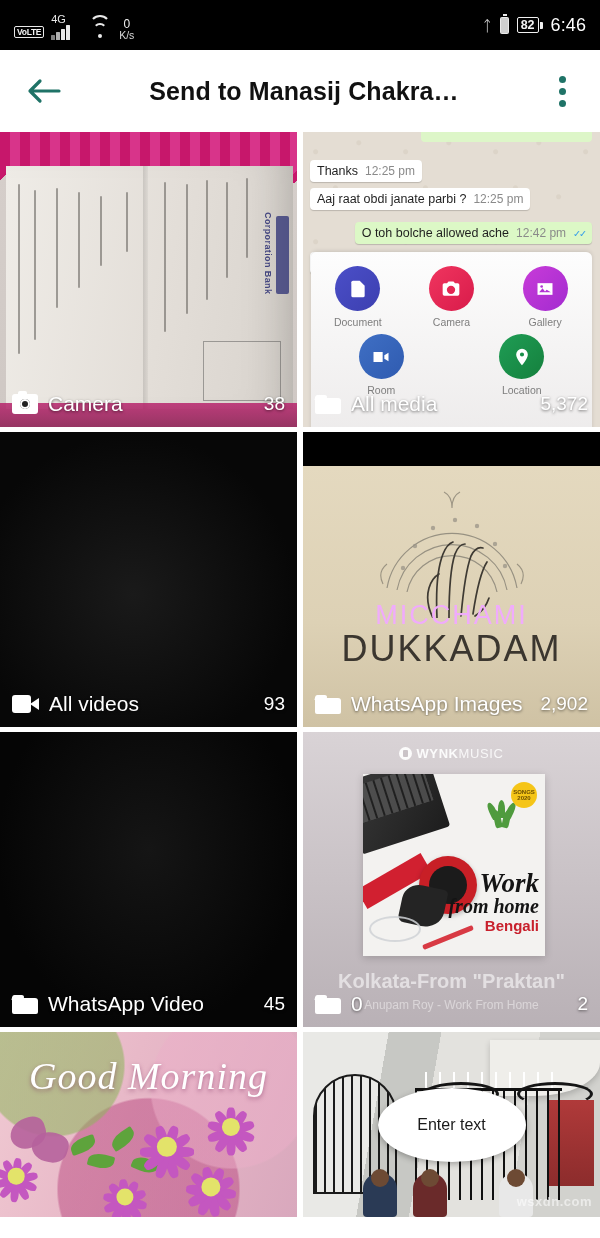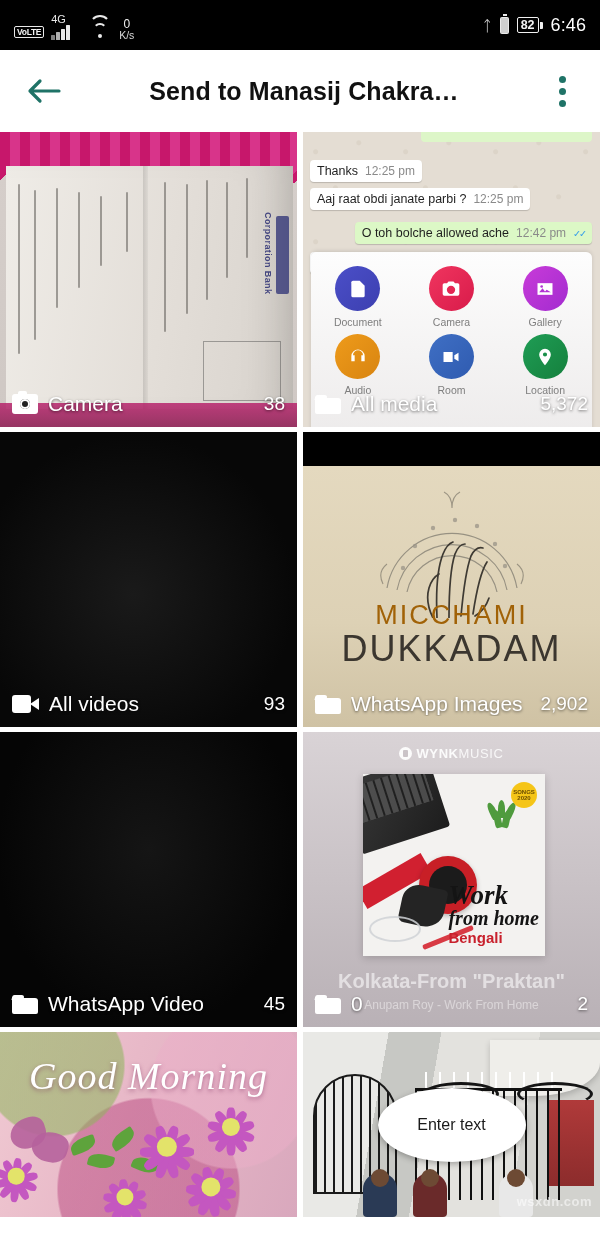--- a/index.html
+++ b/index.html
@@ -155,21 +155,21 @@
   
   .dark{ background:#0a0a0a; }
   .dark2{ background:#0369a1;text-decoration:underline; }
 
   
   .mic{ background:#000; }
   .mic .card{ position:absolute; left:0; right:0; top:34px; bottom:0;
      background:linear-gradient(#e4d9bf,#ddd1b5 60%,#cfc2a4); }
   .mandala{ position:absolute; left:50%; top:36px; transform:translateX(-50%); }
   .mic .t1{ position:absolute; left:0; right:0; top:168px; text-align:center;
-     font-size:27px; letter-spacing:2px; color:#a16207; font-family:"Liberation Sans",sans-serif;}
+     font-size:27px; letter-spacing:2px; color:#f0abfc; font-family:"Liberation Sans",sans-serif;}
   .mic .t2{ position:absolute; left:0; right:0; top:196px; text-align:center;
      font-size:36px; letter-spacing:2px; color:#3b362f; }
 
   
   .wynk{ background:linear-gradient(#d9d3d6,#b9b1b6); }
   .wynk .brand{ position:absolute; top:14px; left:0; right:0; text-align:center;
      font-size:13px; font-weight:bold; color:#fff; letter-spacing:.6px; opacity:.92; }
   .wynk .brand .d{ font-weight:normal; opacity:.9; }
   .wynk .wlogo{ display:inline-block; width:13px;height:13px;border-radius:50%;
      background:#fff; margin-right:4px; vertical-align:-2px; position:relative;}
@@ -190,21 +190,21 @@
      border-radius:50%; background:#c81f26; box-shadow:0 2px 5px rgba(0,0,0,.25); }
   .cover .cup:after{ content:""; position:absolute; inset:10px; border-radius:50%; background:#1b1b1b; }
   .cover .band{ position:absolute; left:-6px; top:96px; width:74px; height:22px;
      background:#d12030; transform:rotate(-30deg); }
   .cover .glas{ position:absolute; left:6px; bottom:14px; width:52px; height:26px;
      border:2px solid #cfd2d6; border-radius:50%; opacity:.85;}
   .cover .hp{ position:absolute; left:38px; top:112px; width:44px; height:40px;
      background:#242424; border-radius:40% 10% 45% 15%; transform:rotate(12deg); }
   .cover .pen{ position:absolute; left:58px; bottom:16px; width:54px; height:5px;
      background:#d83a44; transform:rotate(-22deg); border-radius:2px; }
-  .cover .wfh{ position:absolute; right:6px; bottom:10px; }
+  .cover .wfh{ position:absolute; right:6px; bottom:22px; text-align:right; }
   .cover .wfh .w1{ font-size:27px; font-style:italic; font-weight:bold; color:#141414;
      line-height:.92; font-family:"Liberation Serif",serif; }
   .cover .wfh .w2{ font-size:20px; font-style:italic; font-weight:bold; color:#141414;
      line-height:1; font-family:"Liberation Serif",serif; }
   .cover .wfh .w3{ font-size:15px; font-weight:bold; color:#c8202c; margin-top:1px; }
   .cover .badge{ position:absolute; right:8px; top:8px; width:26px;height:26px;border-radius:50%;
      background:#f5c518; font-size:6px; color:#6b4e00; display:flex; align-items:center;
      justify-content:center; text-align:center; font-weight:bold; line-height:1.05; }
   .wynk .s1{ position:absolute; left:0; right:0; top:238px; text-align:center;
      font-size:20px; font-weight:bold; color:#f2f0f1; opacity:.72; }
@@ -399,28 +399,20 @@
                   <path d="M3 5h18v14H3z" fill="#fff"></path>
                   <path d="M5 16l4-5 3 4 2-2 5 3H5z" fill="#b232d4"></path>
                   <circle cx="8" cy="9" r="1.6" fill="#b232d4"></circle>
                 </svg>
             </span>
             <span class="cap">Gallery</span>
           </div>
         </div>
         <div class="rowi r2">
           <div class="ai">
-            <span class="circ c-aud">
-              <svg class="gsh" viewBox="0 0 24 24">
-                  <path d="M12 3a8 8 0 0 0-8 8v6h4v-7H6a6 6 0 0 1 12 0h-2v7h4v-6a8 8 0 0 0-8-8z"></path>
-                </svg>
-            </span>
-            <span class="cap">Audio</span>
-          </div>
-          <div class="ai">
             <span class="circ c-room">
               <svg class="gsh" viewBox="0 0 24 24">
                   <path d="M3 6h11v12H3z"></path>
                   <path d="M16 10l5-3v10l-5-3z"></path>
                 </svg>
             </span>
             <span class="cap">Room</span>
           </div>
           <div class="ai">
             <span class="circ c-loc">

